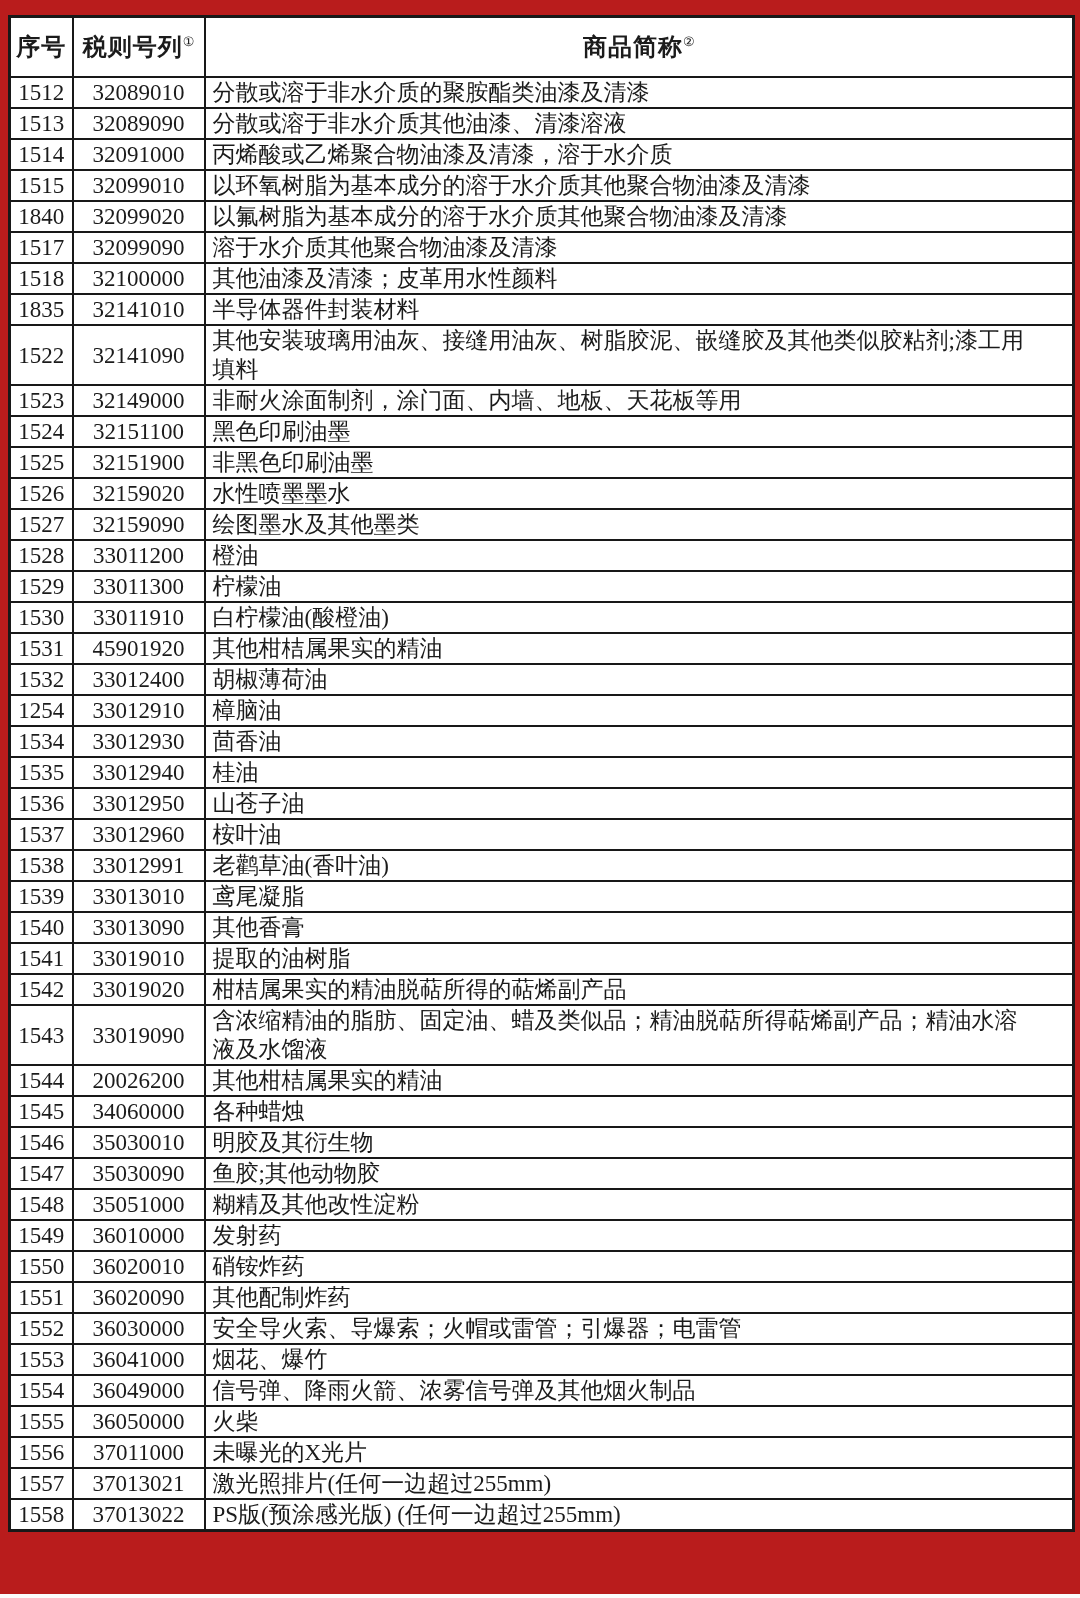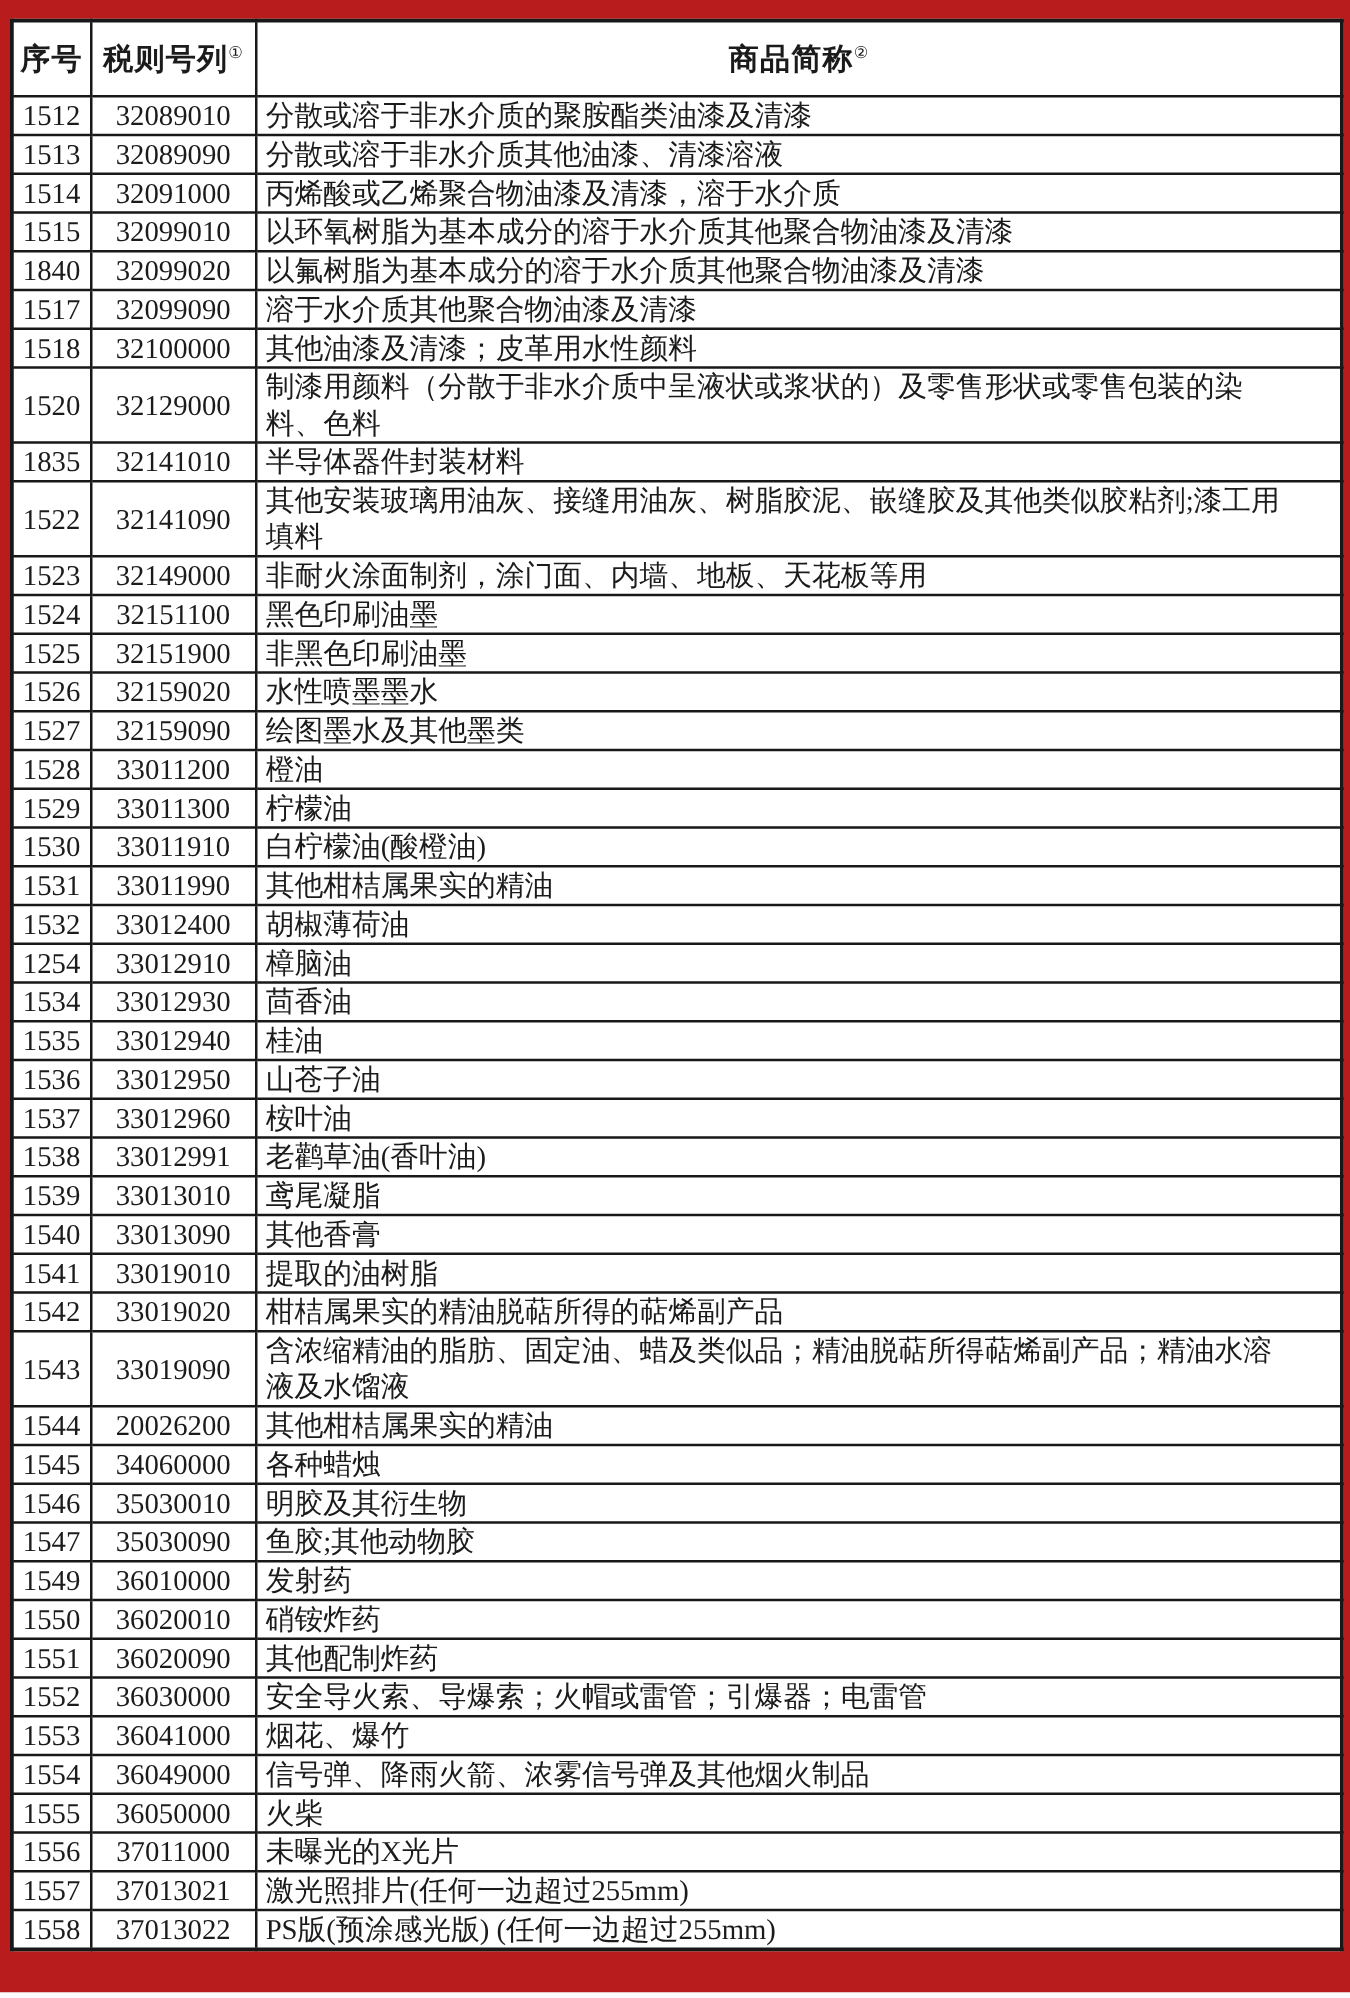--- a/index.html
+++ b/index.html
@@ -121,25 +121,20 @@
       <td class="c-no">1517</td>
       <td class="c-code">32099090</td>
       <td class="c-desc">溶于水介质其他聚合物油漆及清漆</td>
     </tr>
         <tr>
       <td class="c-no">1518</td>
       <td class="c-code">32100000</td>
       <td class="c-desc">其他油漆及清漆；皮革用水性颜料</td>
     </tr>
         <tr>
-      <td class="c-no">1520</td>
-      <td class="c-code">32129000</td>
-      <td class="c-desc">制漆用颜料（分散于非水介质中呈液状或浆状的）及零售形状或零售包装的染料、色料</td>
-    </tr>
-        <tr>
       <td class="c-no">1835</td>
       <td class="c-code">32141010</td>
       <td class="c-desc">半导体器件封装材料</td>
     </tr>
         <tr>
       <td class="c-no">1522</td>
       <td class="c-code">32141090</td>
       <td class="c-desc">其他安装玻璃用油灰、接缝用油灰、树脂胶泥、嵌缝胶及其他类似胶粘剂;漆工用填料</td>
     </tr>
         <tr>
@@ -177,21 +172,21 @@
       <td class="c-code">33011300</td>
       <td class="c-desc">柠檬油</td>
     </tr>
         <tr>
       <td class="c-no">1530</td>
       <td class="c-code">33011910</td>
       <td class="c-desc">白柠檬油(酸橙油)</td>
     </tr>
         <tr>
       <td class="c-no">1531</td>
-      <td class="c-code">33011990</td>
+      <td class="c-code">45901920</td>
       <td class="c-desc">其他柑桔属果实的精油</td>
     </tr>
         <tr>
       <td class="c-no">1532</td>
       <td class="c-code">33012400</td>
       <td class="c-desc">胡椒薄荷油</td>
     </tr>
         <tr>
       <td class="c-no">1254</td>
       <td class="c-code">33012910</td>
@@ -259,20 +254,25 @@
     </tr>
         <tr>
       <td class="c-no">1546</td>
       <td class="c-code">35030010</td>
       <td class="c-desc">明胶及其衍生物</td>
     </tr>
         <tr>
       <td class="c-no">1547</td>
       <td class="c-code">35030090</td>
       <td class="c-desc">鱼胶;其他动物胶</td>
+    </tr>
+        <tr>
+      <td class="c-no">1548</td>
+      <td class="c-code">35051000</td>
+      <td class="c-desc">糊精及其他改性淀粉</td>
     </tr>
         <tr>
       <td class="c-no">1549</td>
       <td class="c-code">36010000</td>
       <td class="c-desc">发射药</td>
     </tr>
         <tr>
       <td class="c-no">1550</td>
       <td class="c-code">36020010</td>
       <td class="c-desc">硝铵炸药</td>

